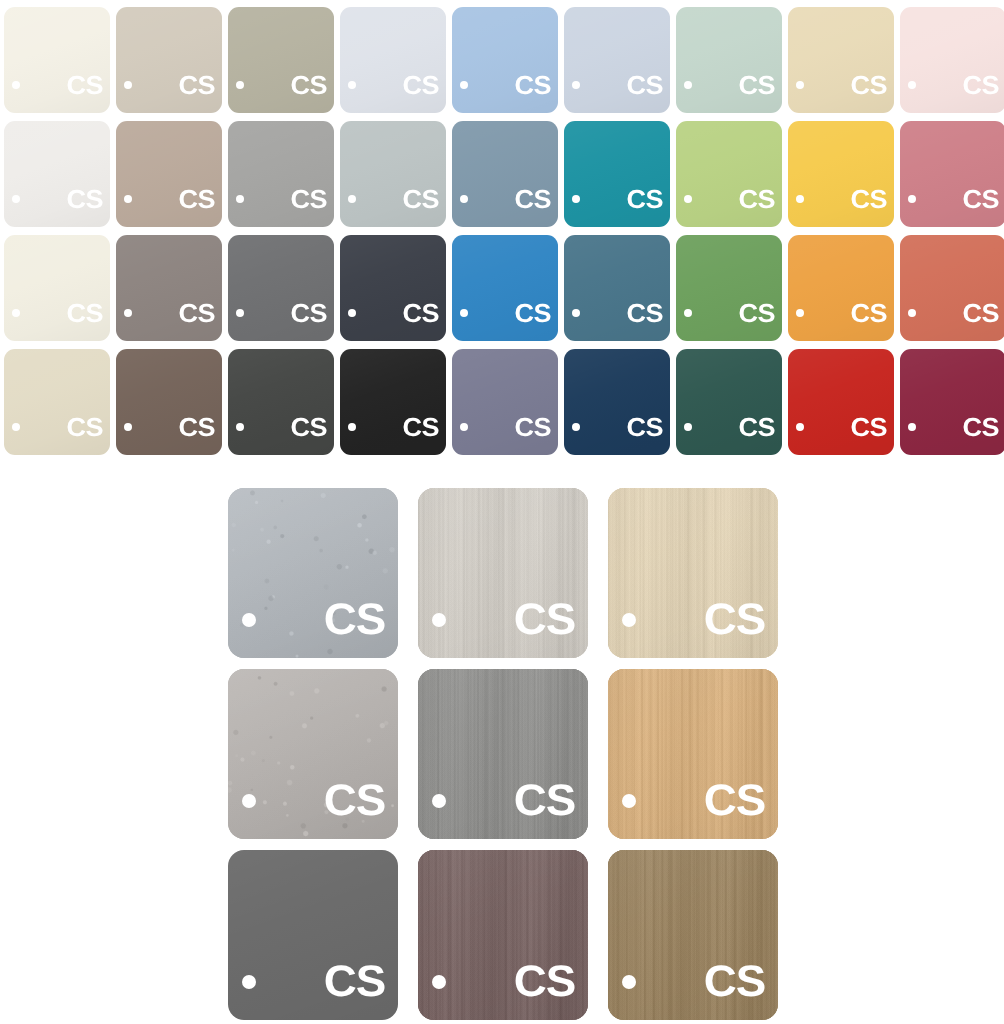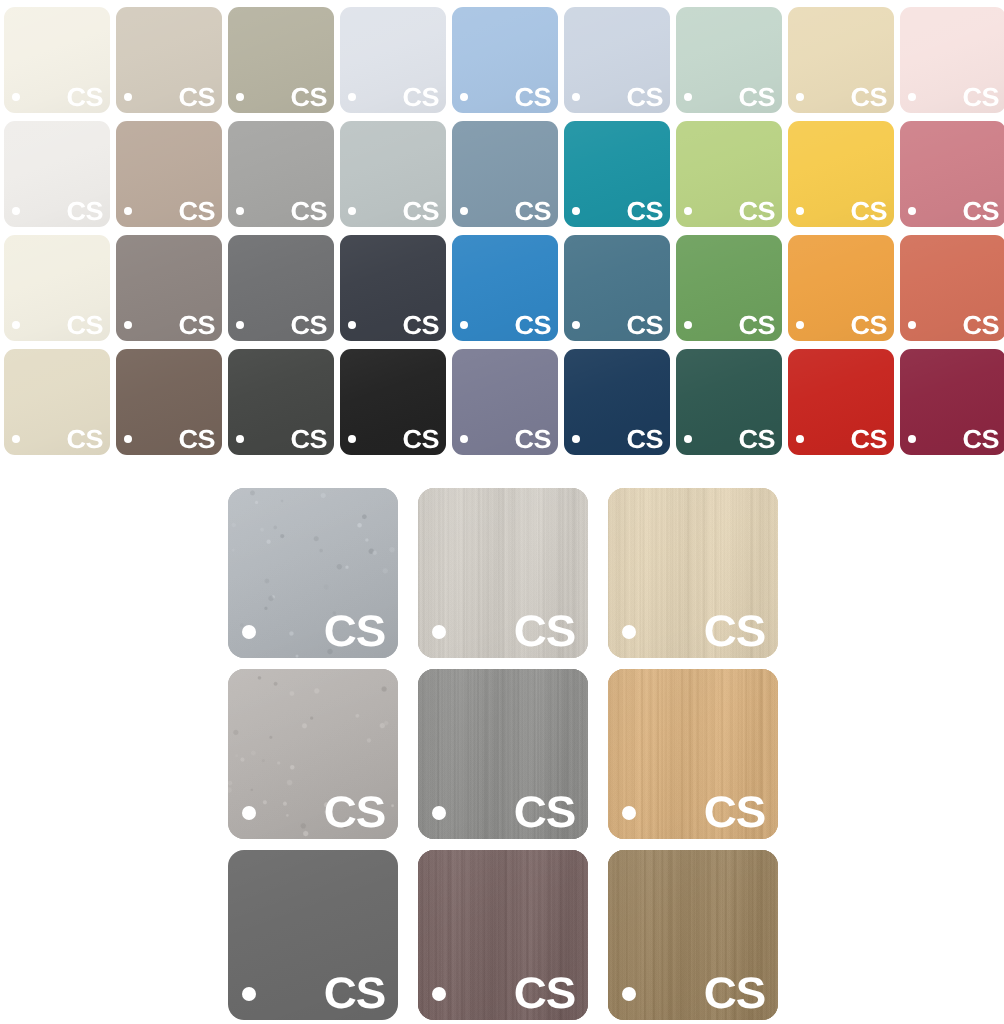--- a/index.html
+++ b/index.html
@@ -25,21 +25,21 @@
   }
   .swatch .tex {
     position: absolute;
     inset: 0;
   }
   
   .logo {
     position: absolute;
     left: 0;
     right: 0;
-    bottom: 0;
+    bottom: 12px;
     height: 34px;
     display: flex;
     align-items: center;
     pointer-events: none;
   }
   .logo .dot {
     width: 9px;
     height: 9px;
     border-radius: 50%;
     background: #ffffff;

